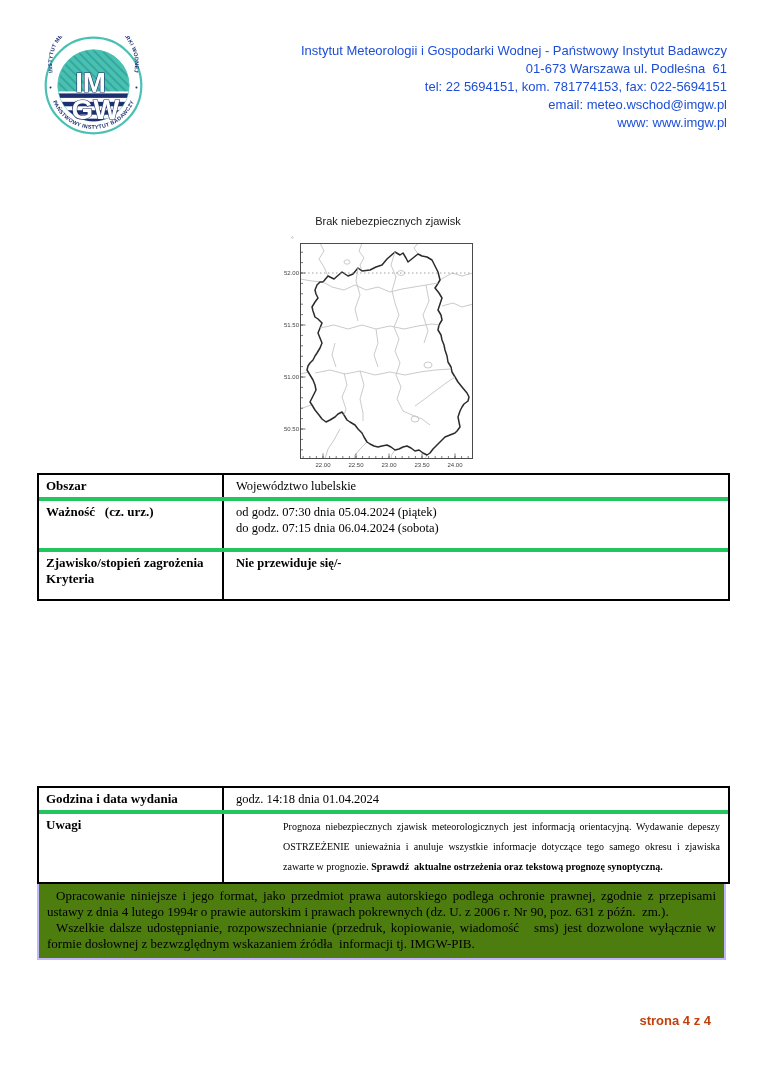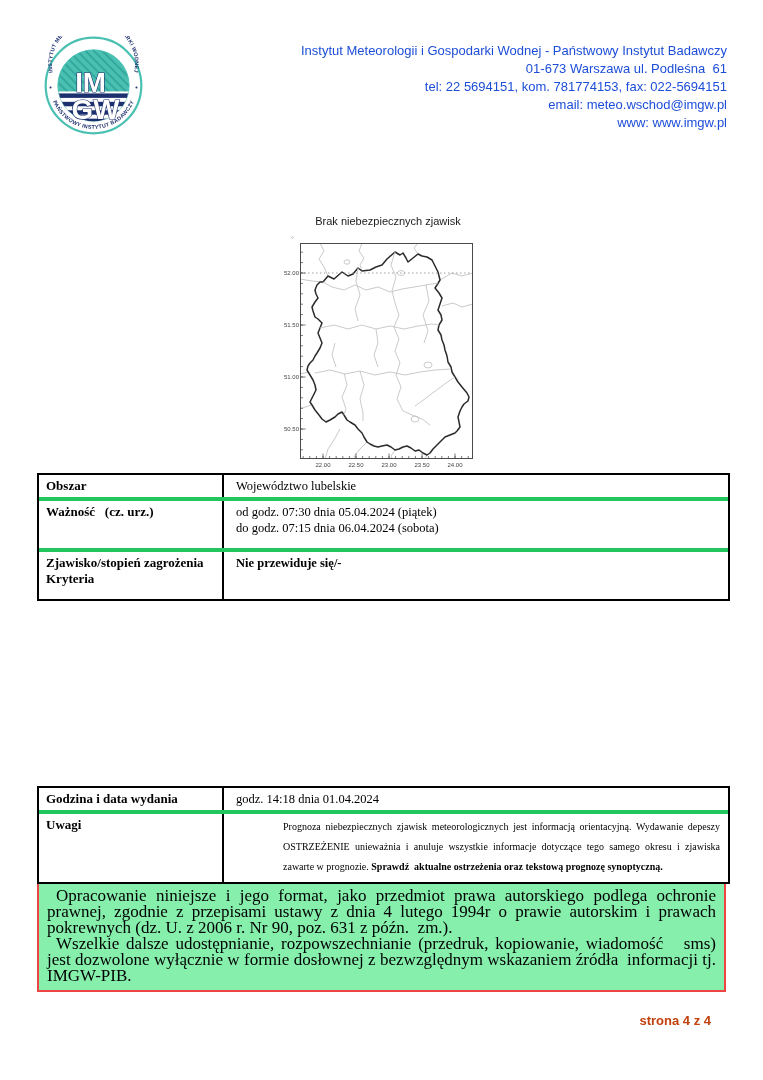--- a/index.html
+++ b/index.html
@@ -31,22 +31,22 @@
   .lblcell{flex:0 0 170px;width:170px;border-right:2px solid #000;
            font-weight:bold;font-size:13px;line-height:16px;padding:3px 6px 3px 7px;}
   .valcell{flex:1;font-size:12.5px;line-height:16px;padding:3px 10px 3px 12px;}
   .title-row{text-align:center;padding:5px 4px 6px 4px;}
   .title1{font-weight:bold;font-size:14.5px;line-height:18px;}
   .title2{font-weight:bold;font-size:14.5px;line-height:18px;color:#000;}
   .pad-b{padding-bottom:12px;}
   .bold{font-weight:bold;}
   .remarks{font-size:10px;line-height:20px;text-align:justify;padding:3px 8px 5px 12px;margin-left:47px;}
 
-  #copyright{border:2px solid #ef4444;margin-top:-2px;background:#86efac;
-      font-size:17px;line-height:16px;text-align:justify;padding:4px 8px 6px 8px;}
+  #copyright{border:2px solid #c4b5fd;margin-top:-2px;background:#4d7c0f;
+      font-size:13px;line-height:16px;text-align:justify;padding:4px 8px 6px 8px;}
   #copyright p{margin:0;text-indent:9px;}
   #issue-wrap{position:absolute;left:37px;top:786px;width:689px;}
   #issue-wrap .tbl2{border:2px solid #000;}
 
   #page-footer{position:absolute;right:52px;top:1013px;
       font-family:"Liberation Sans", sans-serif;font-size:13px;color:#c2410c;font-weight:bold;}
 </style>
 </head>
 <body>
 

